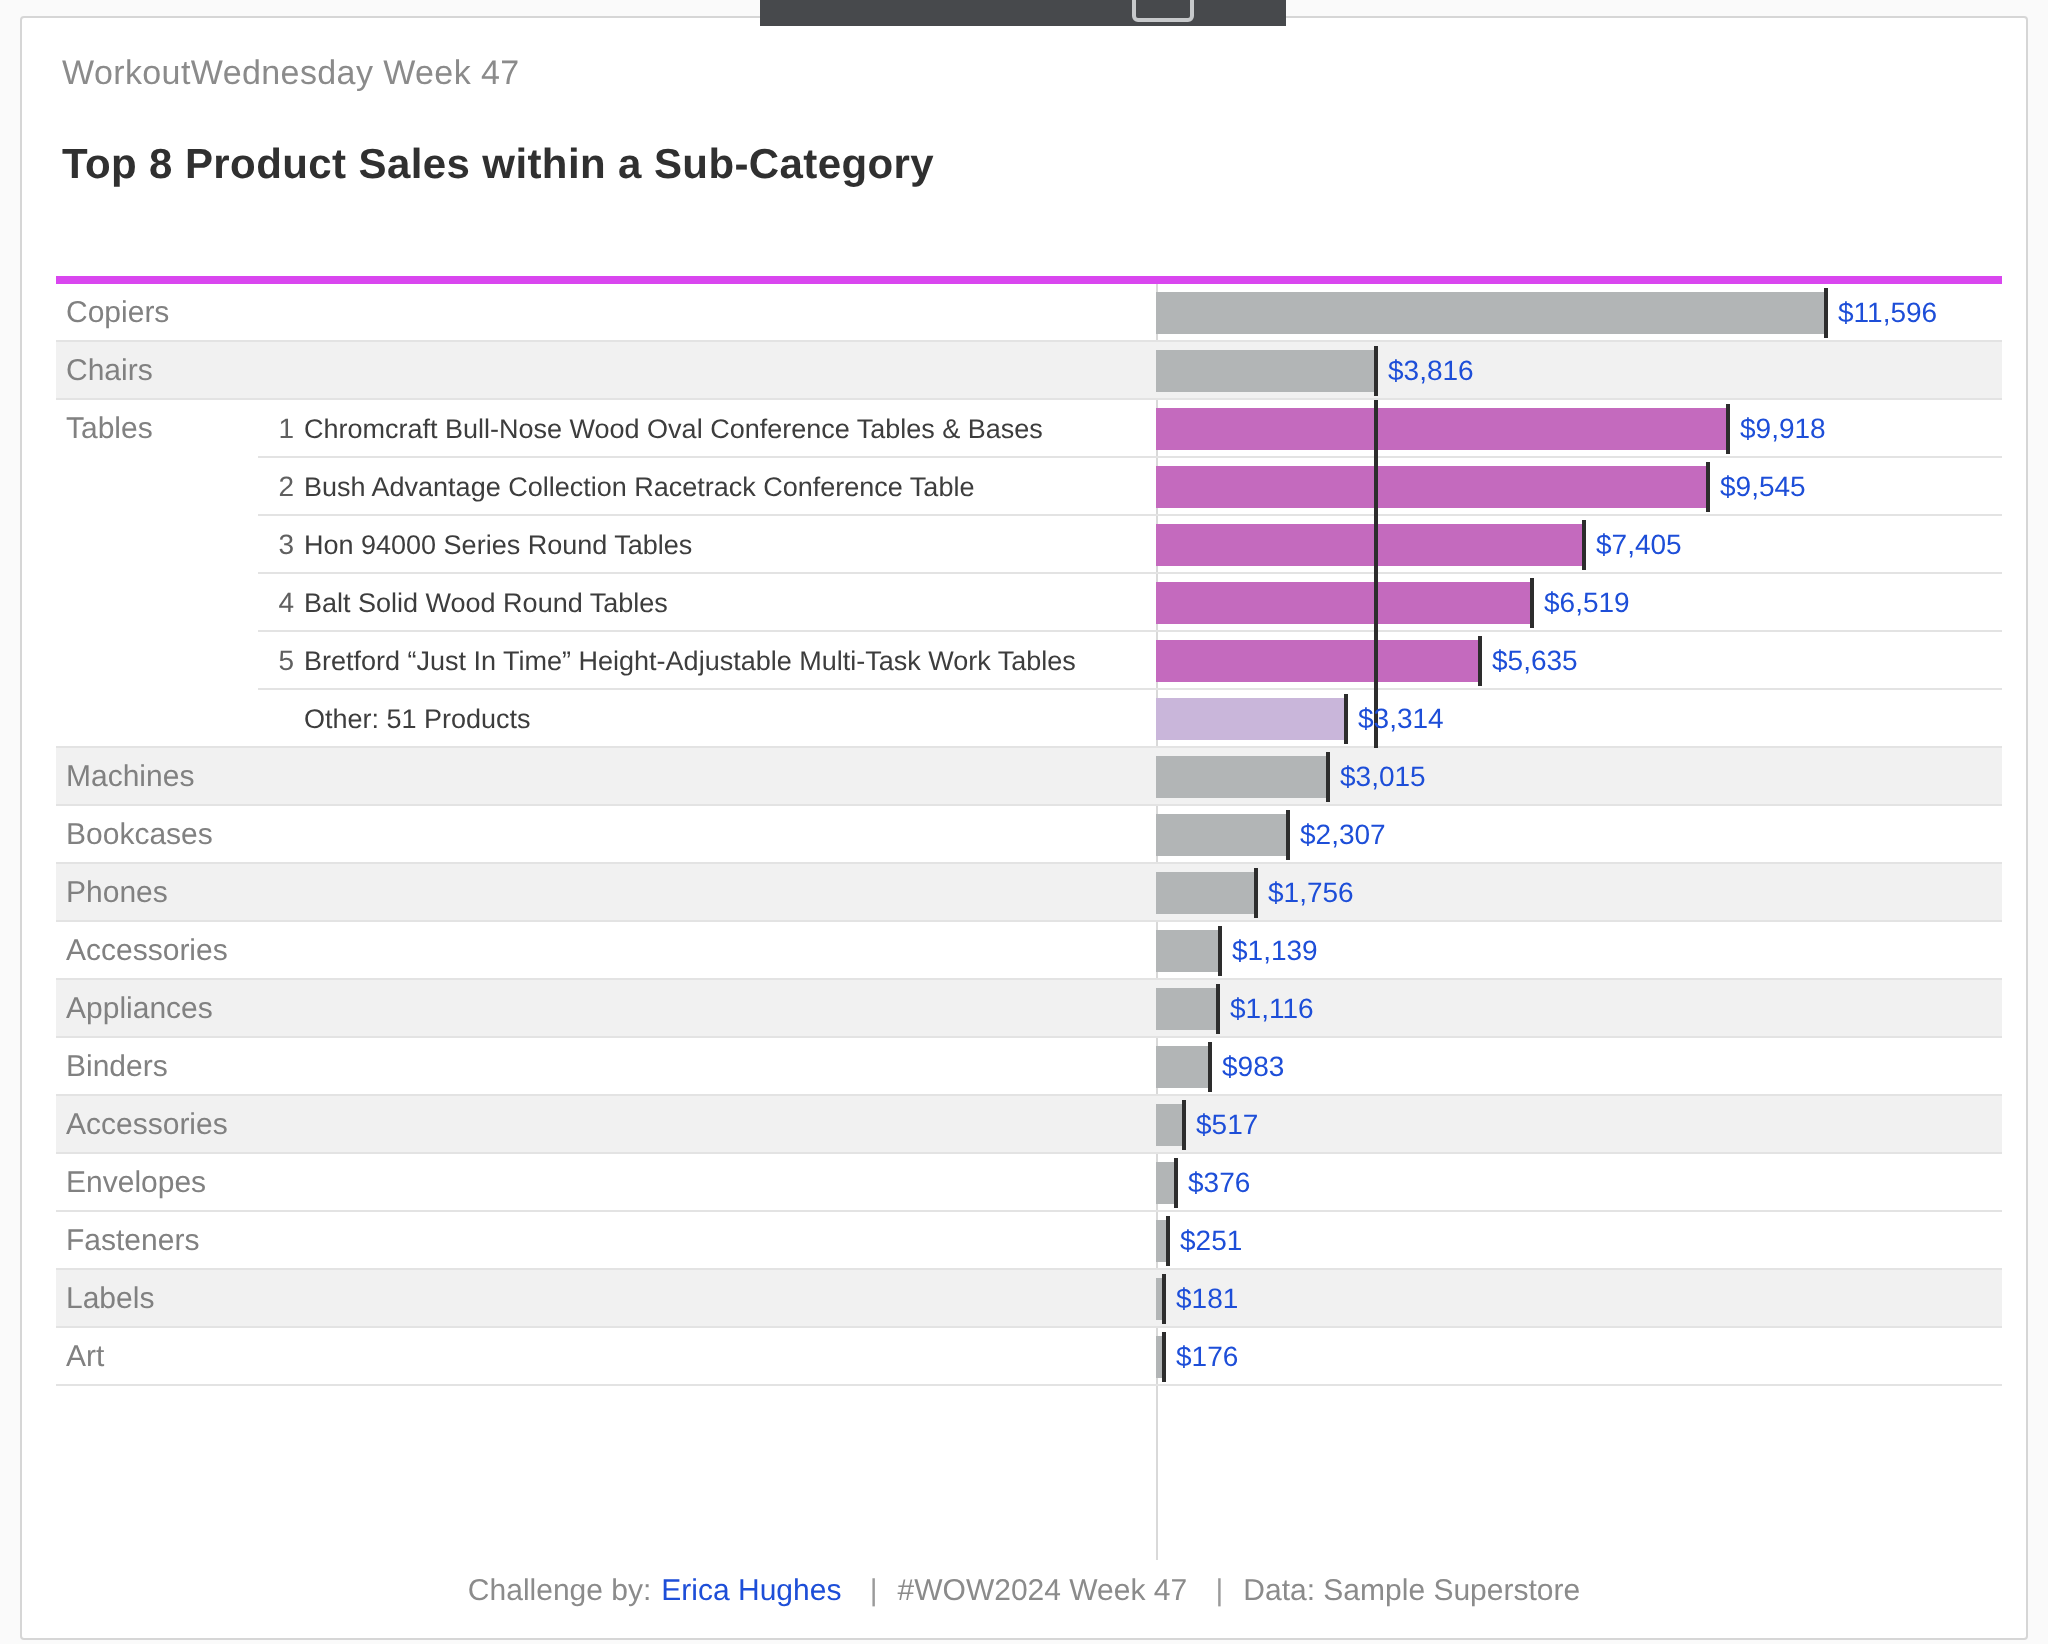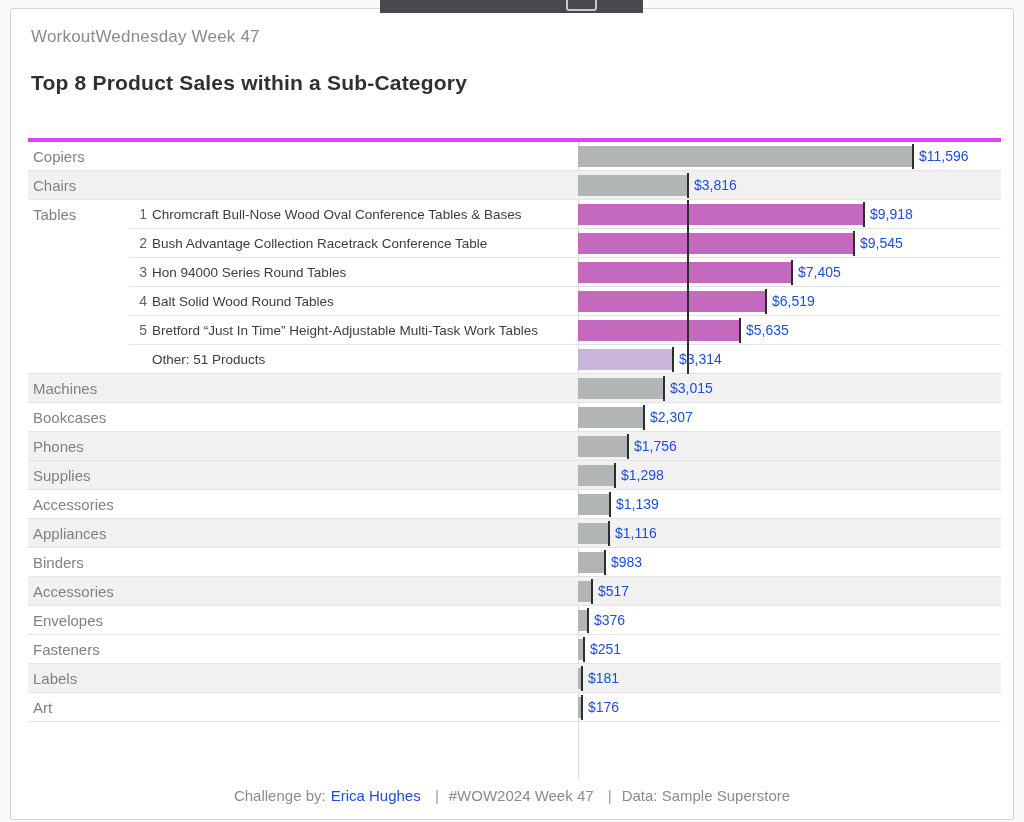--- a/index.html
+++ b/index.html
@@ -152,27 +152,20 @@
           <div class="value-label" style="left: 622px;">$2,307</div>
           <div class="divider" style="left: 0px;"></div>
         </div>
         <div class="row band">
           <div class="subcat-label">Phones</div>
           <div class="bar" style="left: 550px; width: 51px; background: rgb(178, 181, 182);"></div>
           <div class="cap" style="left: 599px; background: rgb(45, 45, 45);"></div>
           <div class="value-label" style="left: 606px;">$1,756</div>
           <div class="divider" style="left: 0px;"></div>
         </div>
-        <div class="row band">
-          <div class="subcat-label">Supplies</div>
-          <div class="bar" style="left: 550px; width: 38px; background: rgb(178, 181, 182);"></div>
-          <div class="cap" style="left: 586px; background: rgb(45, 45, 45);"></div>
-          <div class="value-label" style="left: 593px;">$1,298</div>
-          <div class="divider" style="left: 0px;"></div>
-        </div>
         <div class="row">
           <div class="subcat-label">Accessories</div>
           <div class="bar" style="left: 550px; width: 33px; background: rgb(178, 181, 182);"></div>
           <div class="cap" style="left: 581px; background: rgb(45, 45, 45);"></div>
           <div class="value-label" style="left: 588px;">$1,139</div>
           <div class="divider" style="left: 0px;"></div>
         </div>
         <div class="row band">
           <div class="subcat-label">Appliances</div>
           <div class="bar" style="left: 550px; width: 32px; background: rgb(178, 181, 182);"></div>

